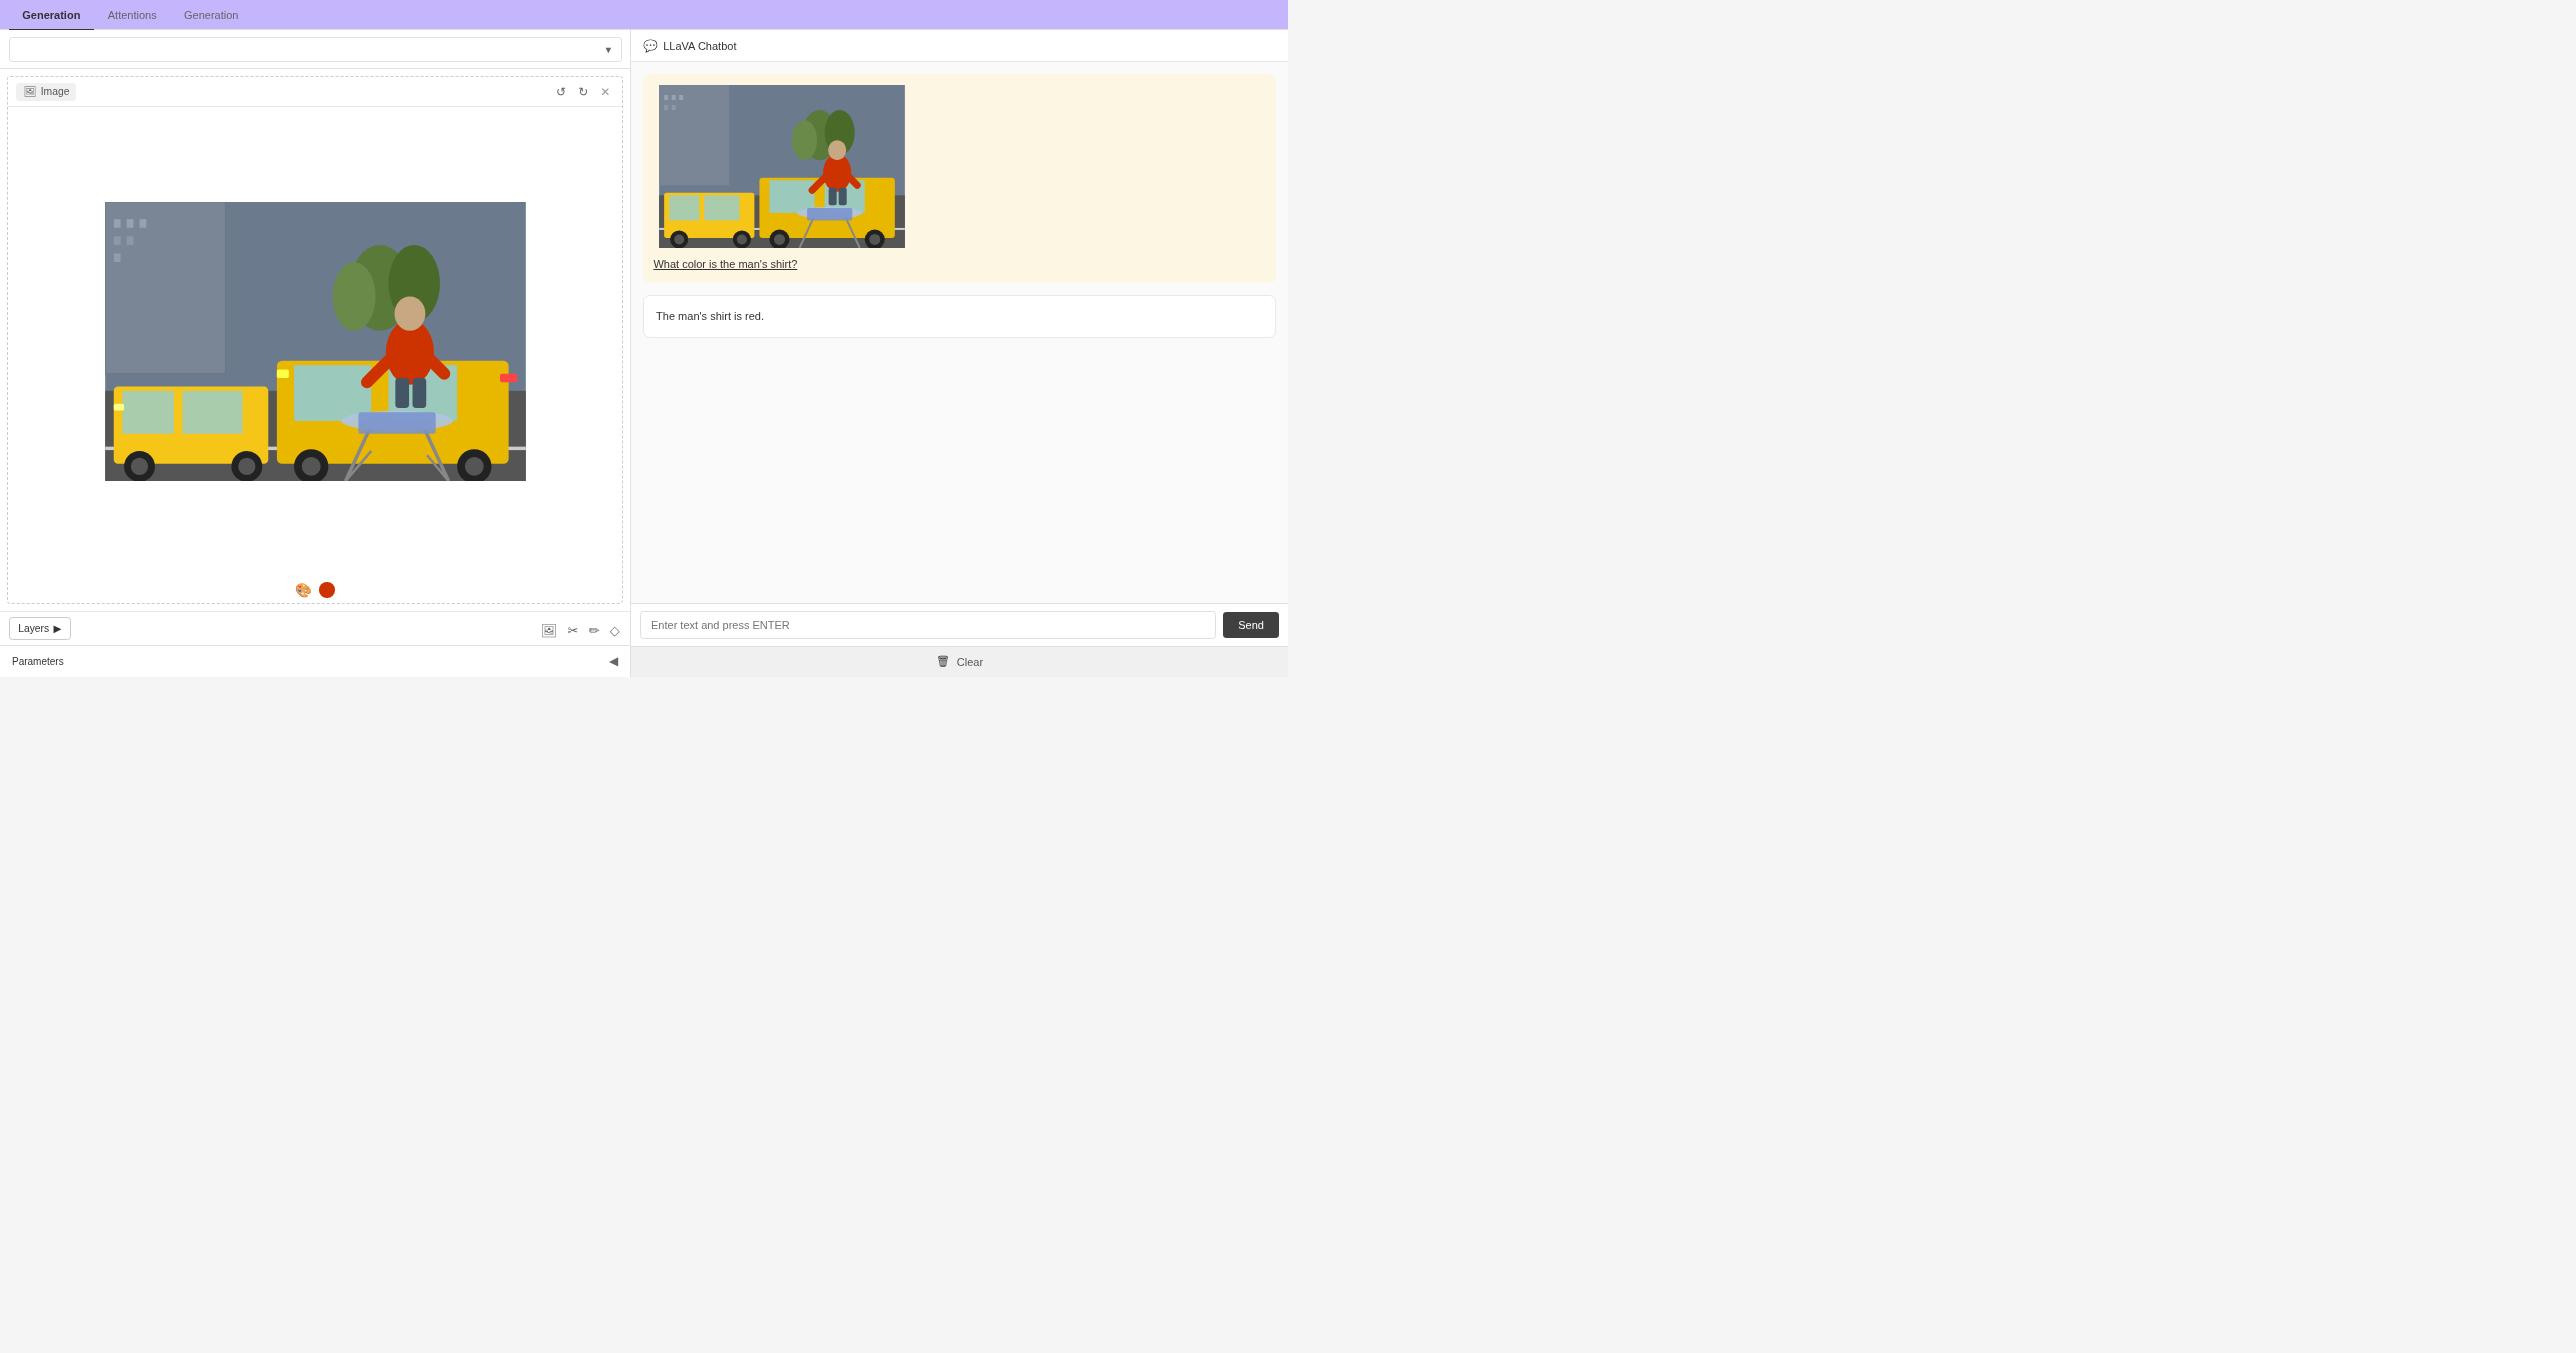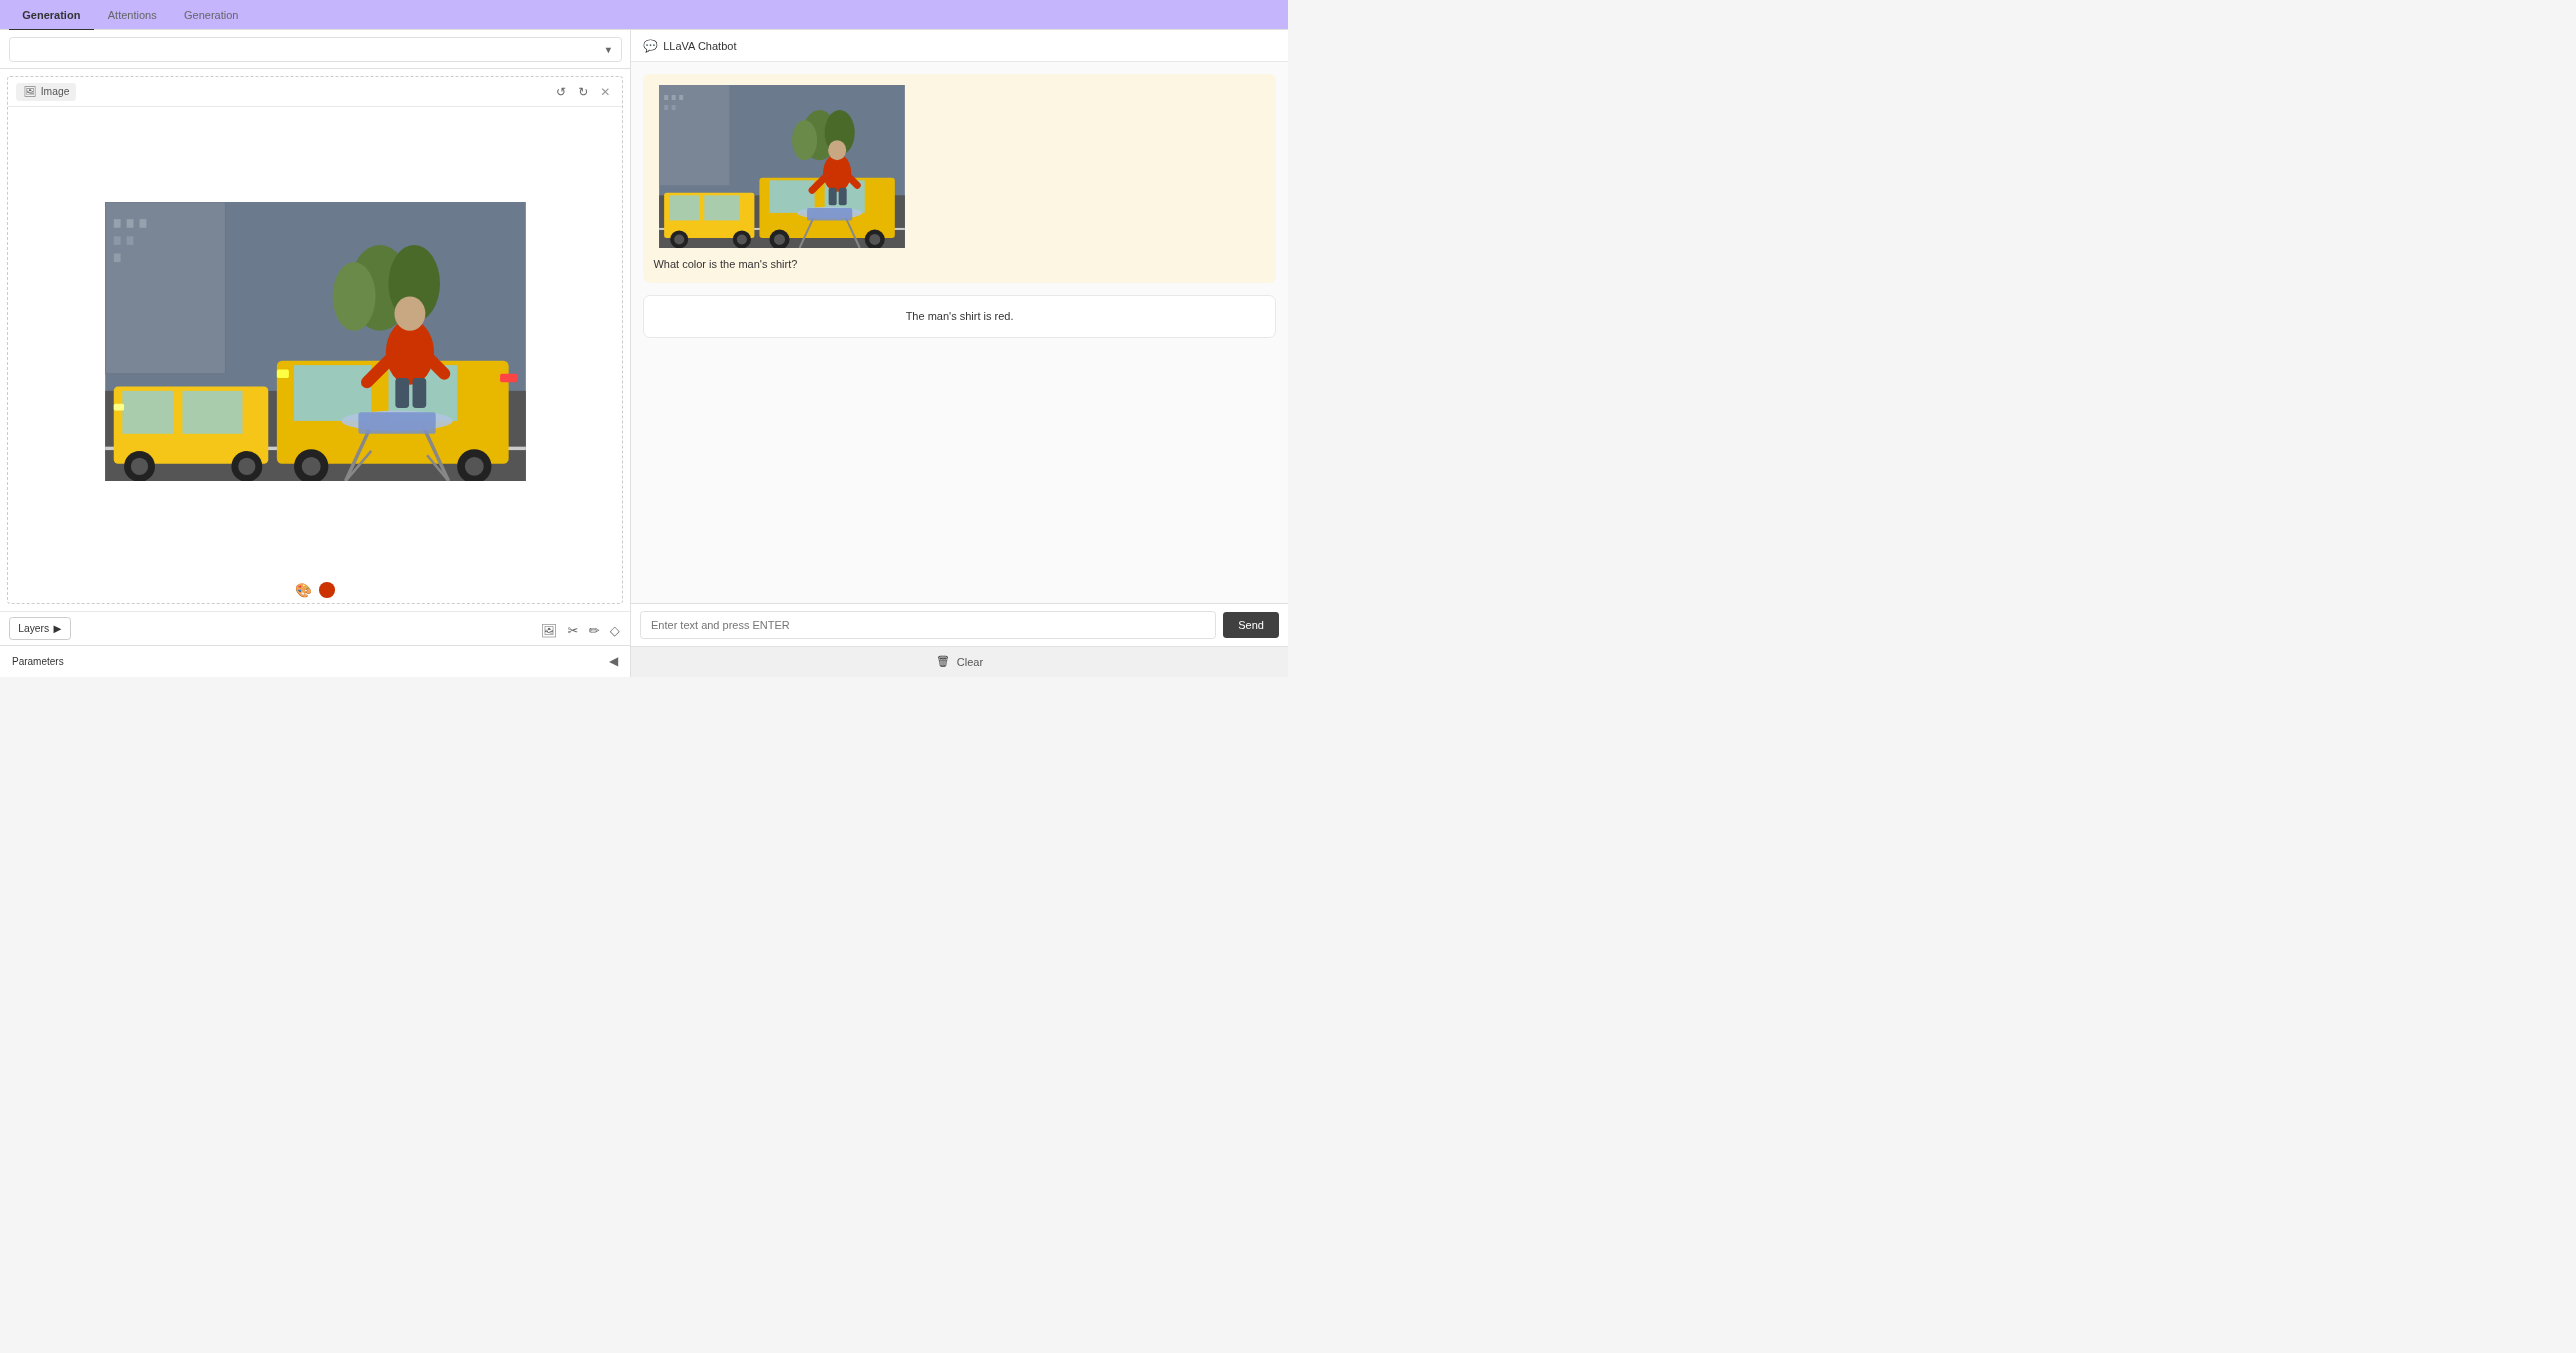--- a/index.html
+++ b/index.html
@@ -242,34 +242,34 @@
       flex-direction: column;
       gap: 12px;
       background: #fafafa;
     }
 
     .user-message {
       background: #fdf6e3;
       border-radius: 6.9px;
       padding: 10.3px;
       max-width: 100%;
+      text-decoration: underline;
     }
     .user-message-text {
       font-size: 11px;
       color: #333;
       line-height: 1.5;
     }
 
     .bot-message {
       background: #fff;
       border: 0.9px solid #e8e8e8;
       border-radius: 6.9px;
       padding: 12px;
       max-width: 100%;
-      text-align: center;
     }
     .bot-message-text {
       font-size: 11px;
       color: #333;
       line-height: 1.5;
     }
 
     .chat-input-area {
       padding: 6.9px 8.6px;
       border-top: 0.9px solid #e0e0e0;

